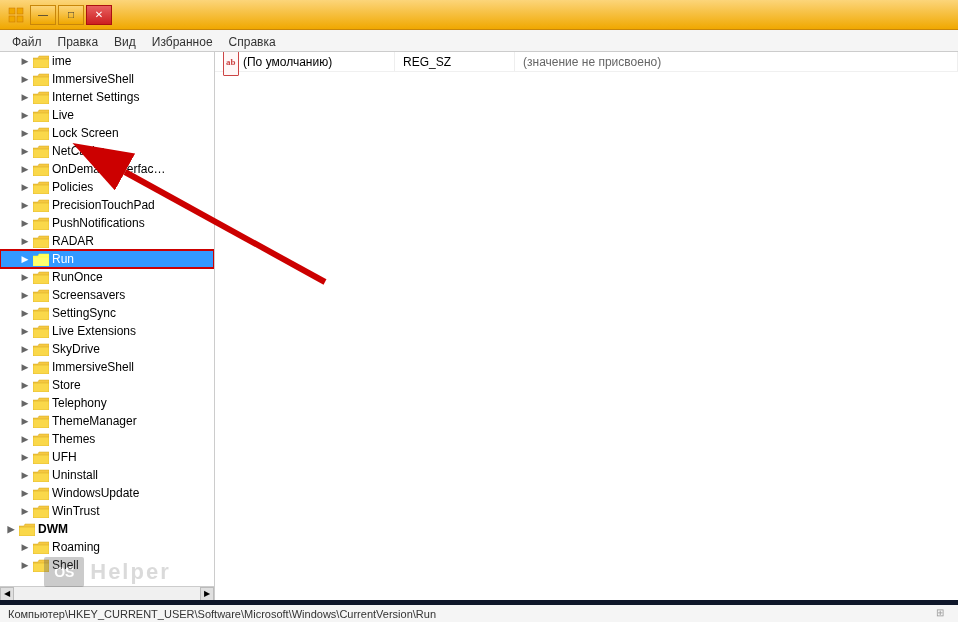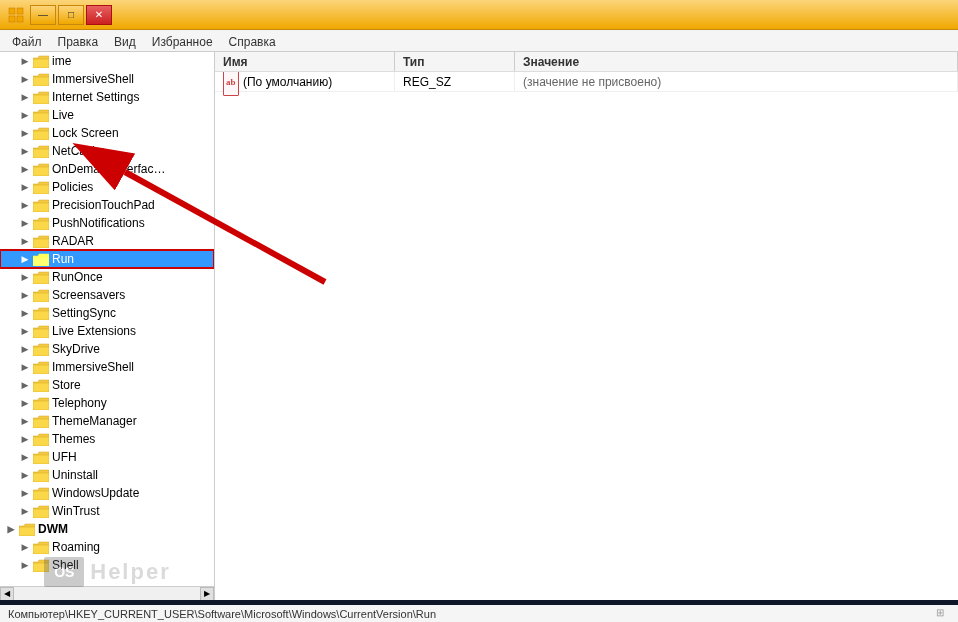--- a/index.html
+++ b/index.html
@@ -642,31 +642,20 @@
 
     </div>
     <div class="tree-hscroll">
       <div class="tree-hscroll-btn">◀</div>
       <div class="tree-hscroll-track"></div>
       <div class="tree-hscroll-btn">▶</div>
     </div>
   </div>
 
   <div class="right-panel">
-    <div class="right-header">
-      <div class="right-col col-name">
-        <span>Имя</span>
-      </div>
-      <div class="right-col col-type">
-        <span>Тип</span>
-      </div>
-      <div class="right-col col-value">
-        <span>Значение</span>
-      </div>
-    </div>
     <div class="right-content">
       <div class="reg-row">
         <div class="reg-cell reg-name">
           <span class="reg-icon" style="display:inline-flex; align-items:center; font-size:9px; font-weight:bold; color:#cc4444; border:1px solid #cc4444; padding:0 2px; height:28px; margin-right:4px; font-family:serif; background:#fff7f7; border-radius:1px;">ab</span>
           <span>(По умолчанию)</span>
         </div>
         <div class="reg-cell reg-type">
           <span>REG_SZ</span>
         </div>
         <div class="reg-cell reg-value">

